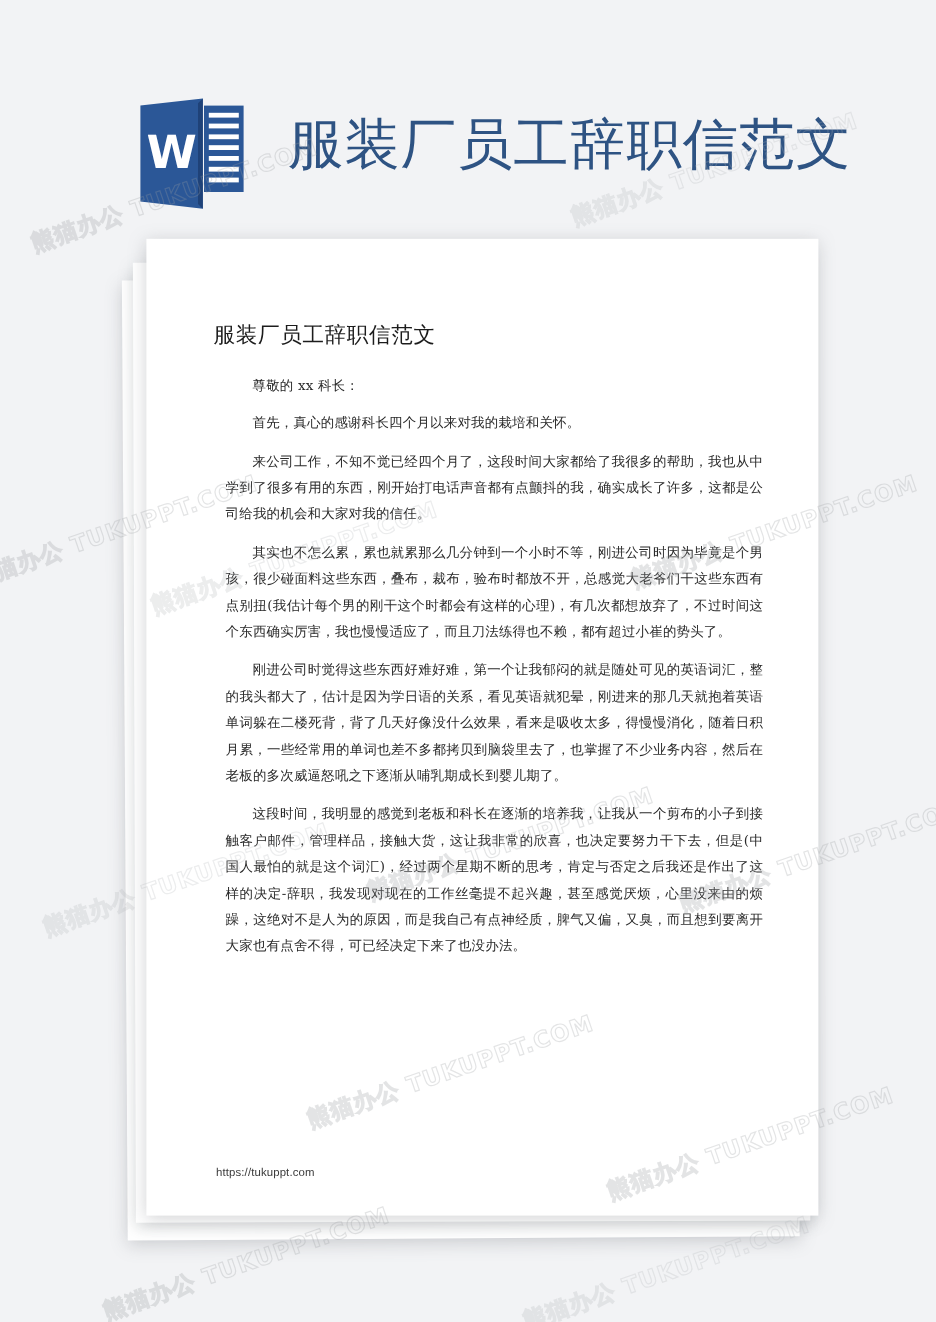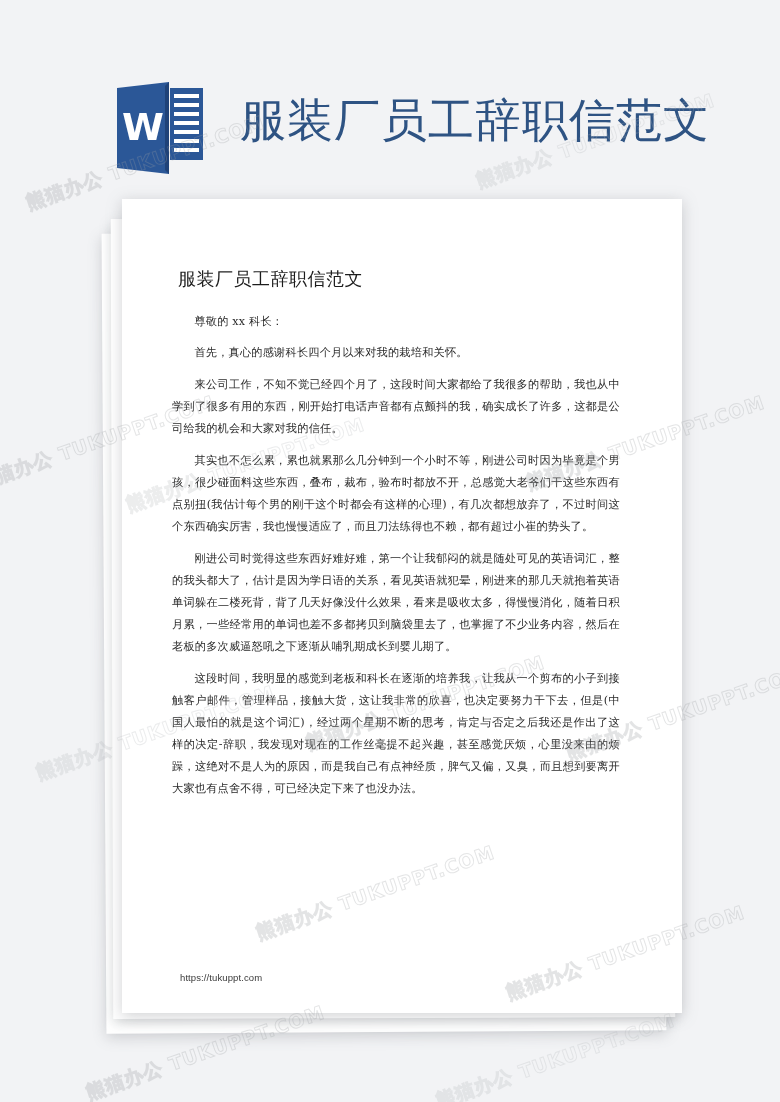--- a/index.html
+++ b/index.html
@@ -122,21 +122,21 @@
     top: 68px;
     font-size: 18px;
     font-weight: 400;
     color: #1c1c1c;
     font-family: "DejaVu Sans", "Liberation Sans", sans-serif;
     letter-spacing: .5px;
     white-space: nowrap;
   }
   #doc-paragraphs {
     position: absolute;
-    left: 50px;
+    left: 66px;
     top: 112px;
     width: 448px;
   }
   .para {
     font-family: "DejaVu Serif", "Liberation Serif", serif;
     font-size: 11.2px;
     line-height: 22px;
     color: #2a2a2a;
     text-indent: 2em;
     text-align: justify;

